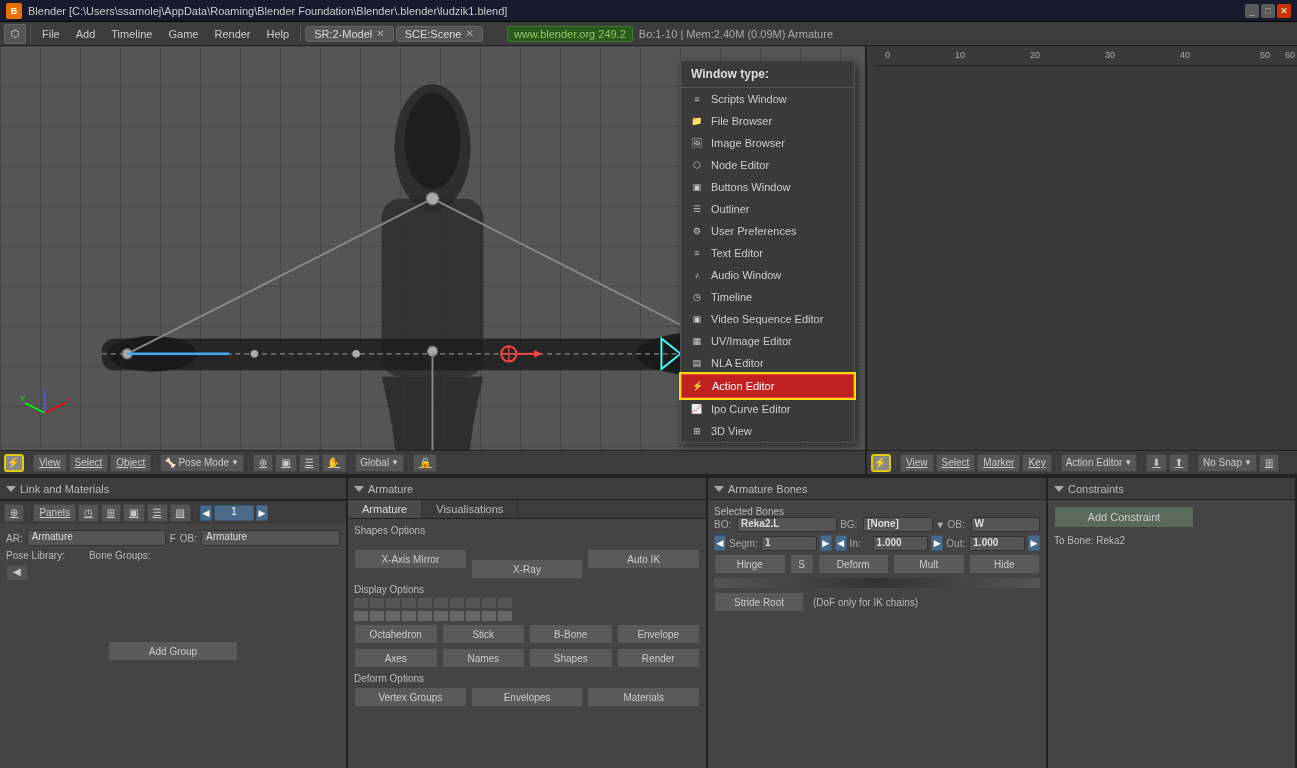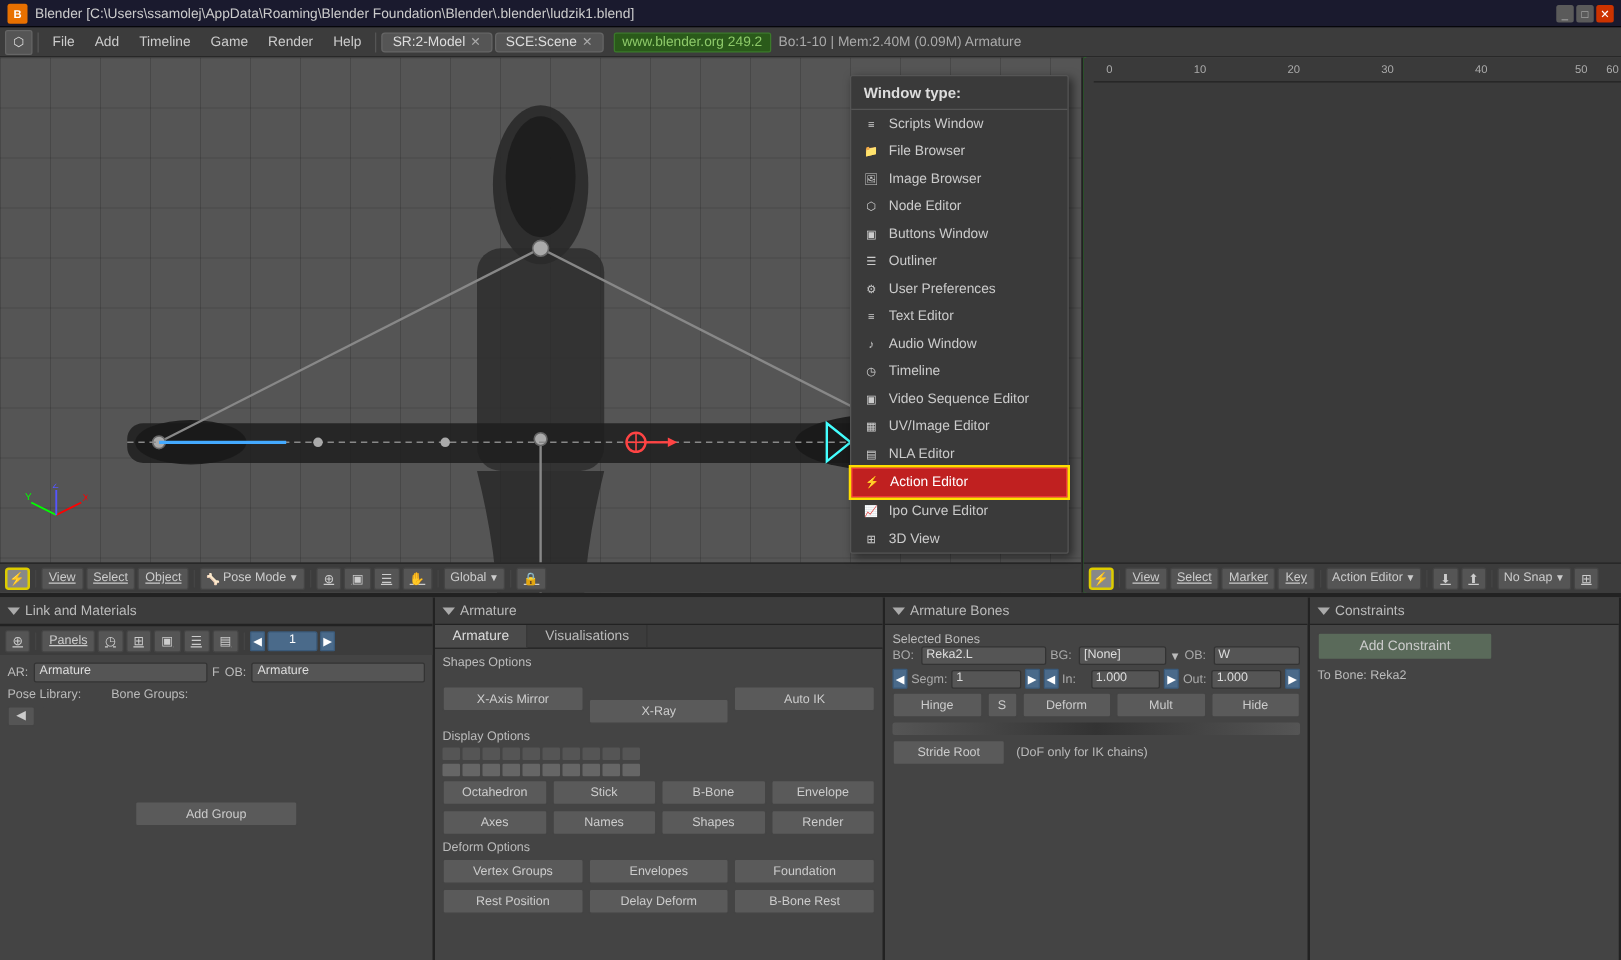--- a/index.html
+++ b/index.html
@@ -89,21 +89,21 @@
       color: #ddd;
       display: flex; align-items: center; gap: 4px;
       cursor: pointer;
     }
     .tab-pill .close-x {
       color: #aaa; font-size: 10px;
     }
 
     .status-bar-top {
       display: flex; align-items: center; gap: 6px;
-      margin-left: 6px;
+      margin-left: 22px;
       flex: 1;
     }
     .blender-url {
       background: #2a5a1a;
       border: 1px solid #3a7a2a;
       border-radius: 2px;
       padding: 1px 6px;
       color: #8eca6a;
       font-size: 11px;
     }
@@ -392,20 +392,21 @@
     }
     .input-sm {
       height: 15px;
       background: #555;
       border: 1px solid #333;
       border-radius: 2px;
       color: #ddd;
       font-size: 10px;
       padding: 0 3px;
       flex: 1;
+      font-weight: bold;
     }
 
     
     .color-dots {
       display: flex;
       gap: 2px;
       margin: 3px 0;
     }
     .cdot {
       width: 14px; height: 10px;
@@ -811,26 +812,21 @@
           <div class="btn-wide" style="flex:1;">Axes</div>
           <div class="btn-wide" style="flex:1;">Names</div>
           <div class="btn-wide" style="flex:1;">Shapes</div>
           <div class="btn-wide" style="flex:1;">Render</div>
         </div>
 
         <div style="margin:5px 0 3px; color:#bbb; font-size:10px;">Deform Options</div>
         <div class="panel-row">
           <div class="btn-wide" style="flex:1;">Vertex Groups</div>
           <div class="btn-wide" style="flex:1;">Envelopes</div>
-          <div class="btn-wide" style="flex:1;">Foundation</div>
-        </div>
-        <div class="panel-row">
-          <div class="btn-wide" style="flex:1;">Rest Position</div>
-          <div class="btn-wide" style="flex:1;">Delay Deform</div>
-          <div class="btn-wide" style="flex:1;">B-Bone Rest</div>
+          <div class="btn-wide" style="flex:1;">Materials</div>
         </div>
       </div>
     </div>
 
     <div class="panel-section bones-panel">
       <div class="panel-header">
         <div class="panel-triangle"></div>
         <span>Armature Bones</span>
       </div>
       <div class="panel-content">

